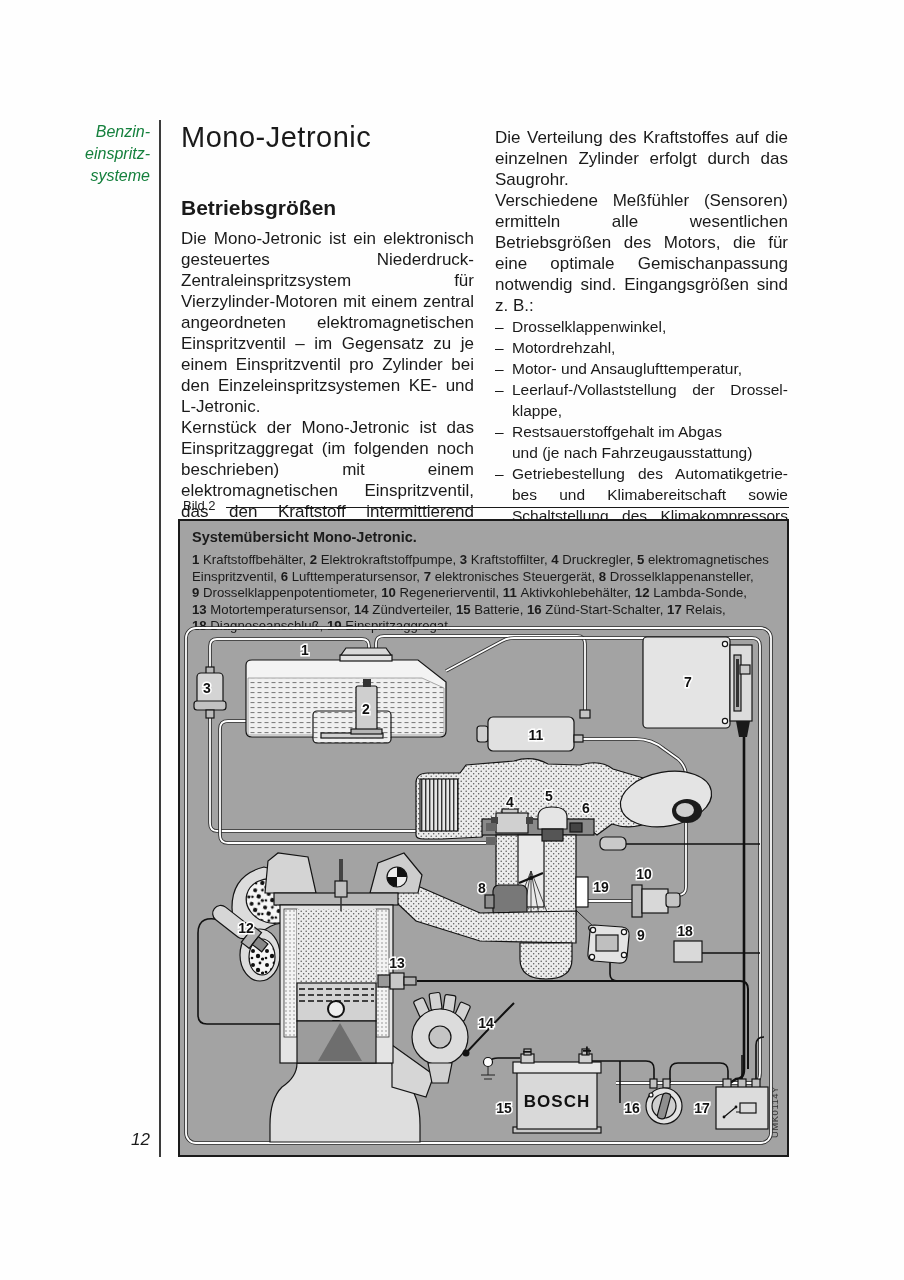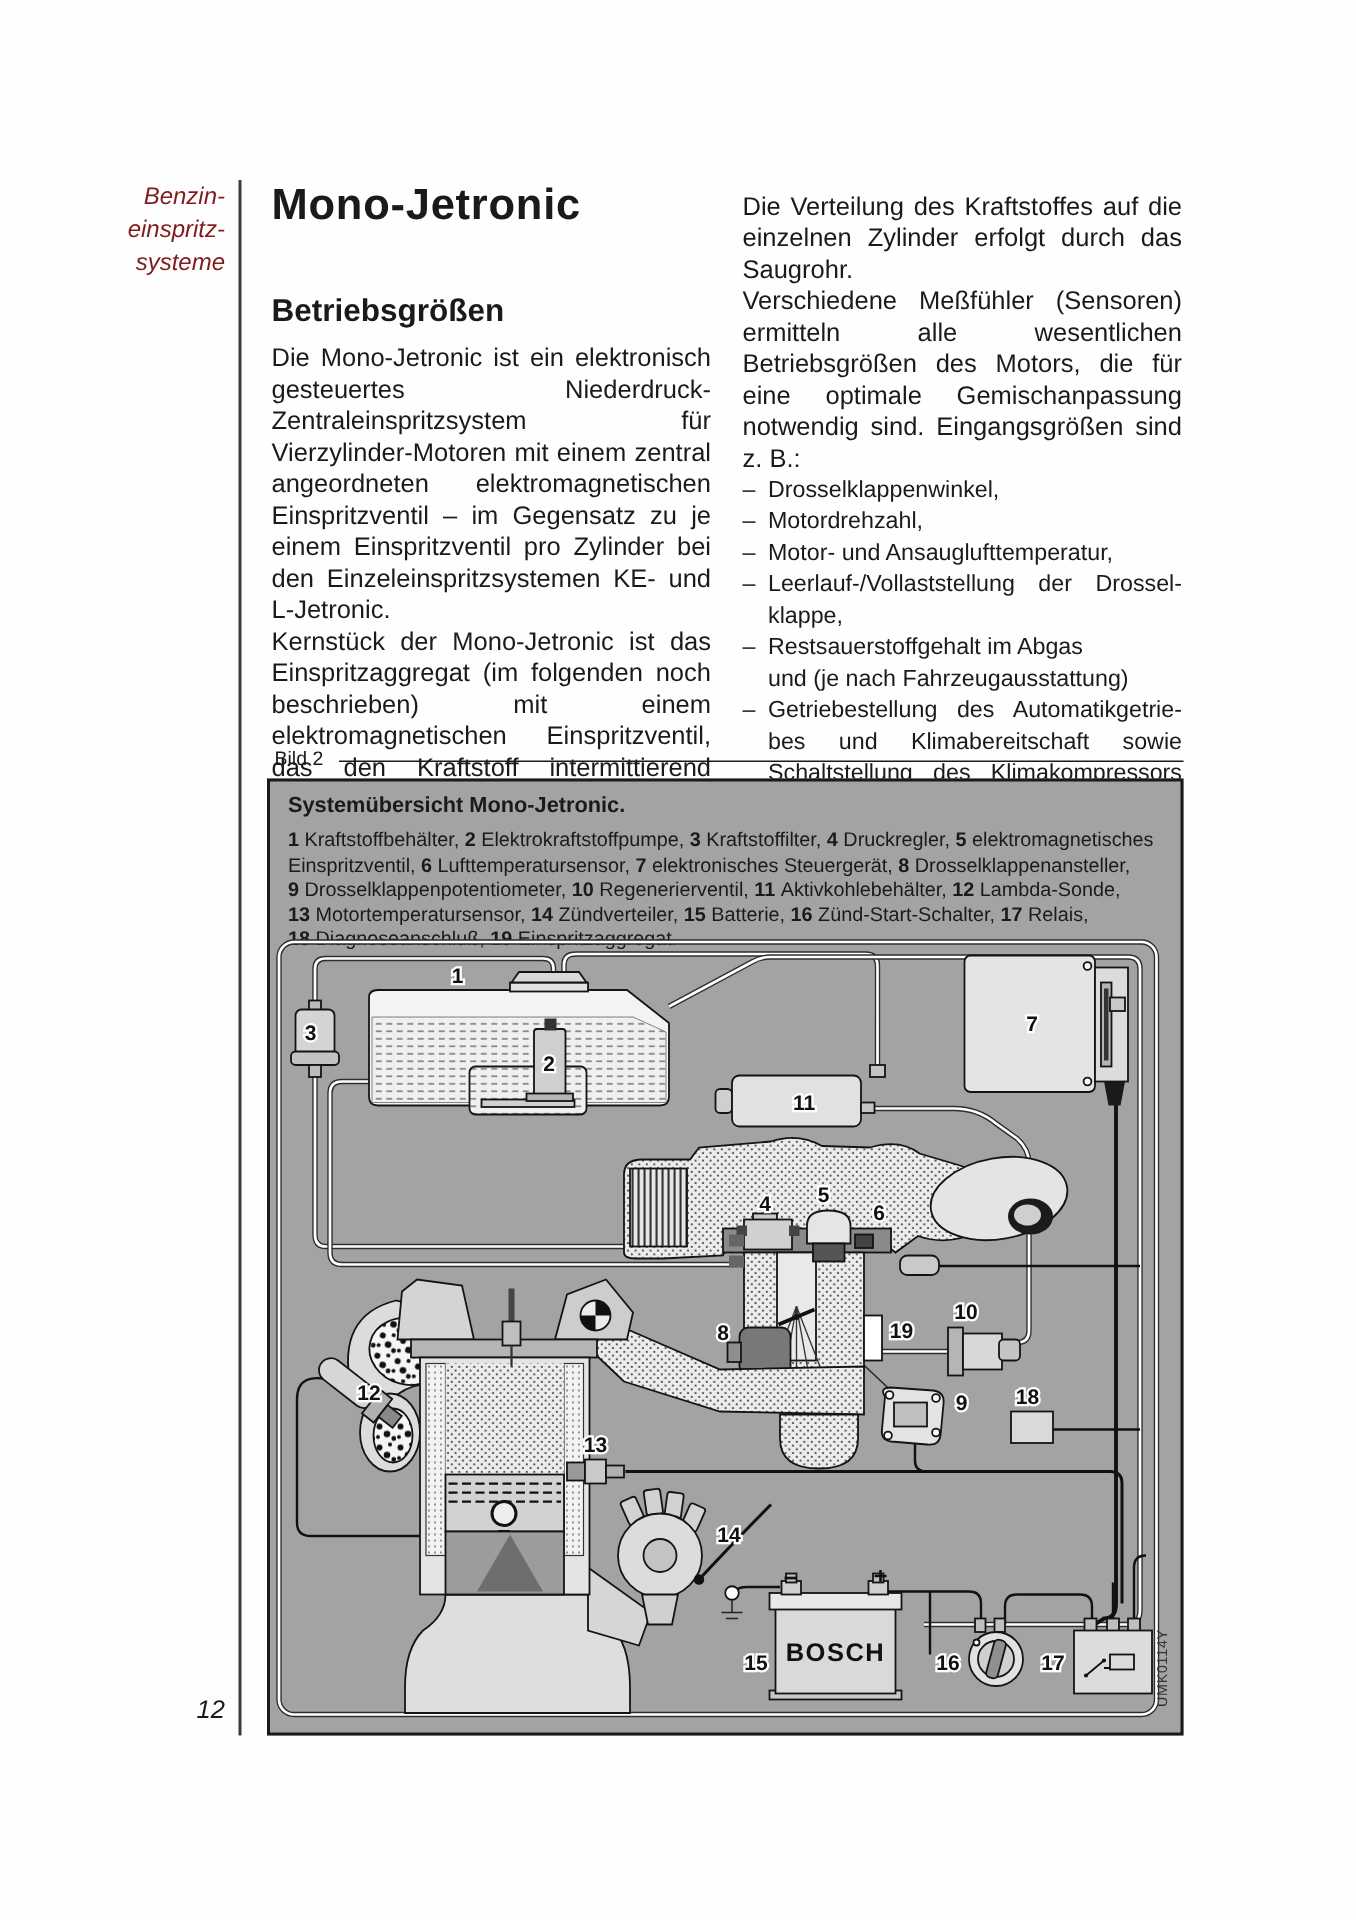--- a/index.html
+++ b/index.html
@@ -1,23 +1,23 @@
 <!DOCTYPE html>
 <html lang="de"><head>
 <meta charset="utf-8">
 <style>
   html,body{margin:0;padding:0;background:#888;}
   .page{position:relative;width:904px;height:1280px;background:#fefefe;overflow:hidden;
         font-family:"Liberation Sans",sans-serif;color:#1a1a1a;}
   .margin-label{position:absolute;left:30px;top:121px;width:120px;text-align:right;
-        font-style:italic;font-size:16px;line-height:22px;color:#7f1d1d;}
+        font-style:italic;font-size:16px;line-height:22px;color:#15803d;}
   .vrule{position:absolute;left:159px;top:120px;width:2px;height:1037px;background:#3c3c3c;}
   .page-number{position:absolute;left:100px;top:1130px;width:50px;text-align:right;
         font-style:italic;font-size:17px;}
-  .doc-title{position:absolute;left:181px;top:121px;font-size:29px;font-weight:bold;
+  .doc-title{position:absolute;left:181px;top:121px;font-size:29px;font-weight:normal;
         letter-spacing:0.5px;margin:0;}
   .leftcol{position:absolute;left:181px;top:196px;width:293px;}
   .rightcol{position:absolute;left:495px;top:127px;width:293px;}
   .leftcol h2{font-size:21px;font-weight:bold;margin:0 0 8px 0;}
   .body-text p{margin:0;font-size:17px;line-height:21px;text-align:justify;}
   .bullets{margin-top:0;}
   .bullet{display:flex;font-size:15.5px;line-height:21px;}
   .bullet .bm{width:17px;flex:0 0 17px;}
   .bullet .bt{flex:1;text-align:justify;}
   .bild-label{position:absolute;left:183px;top:498px;font-size:13px;}

